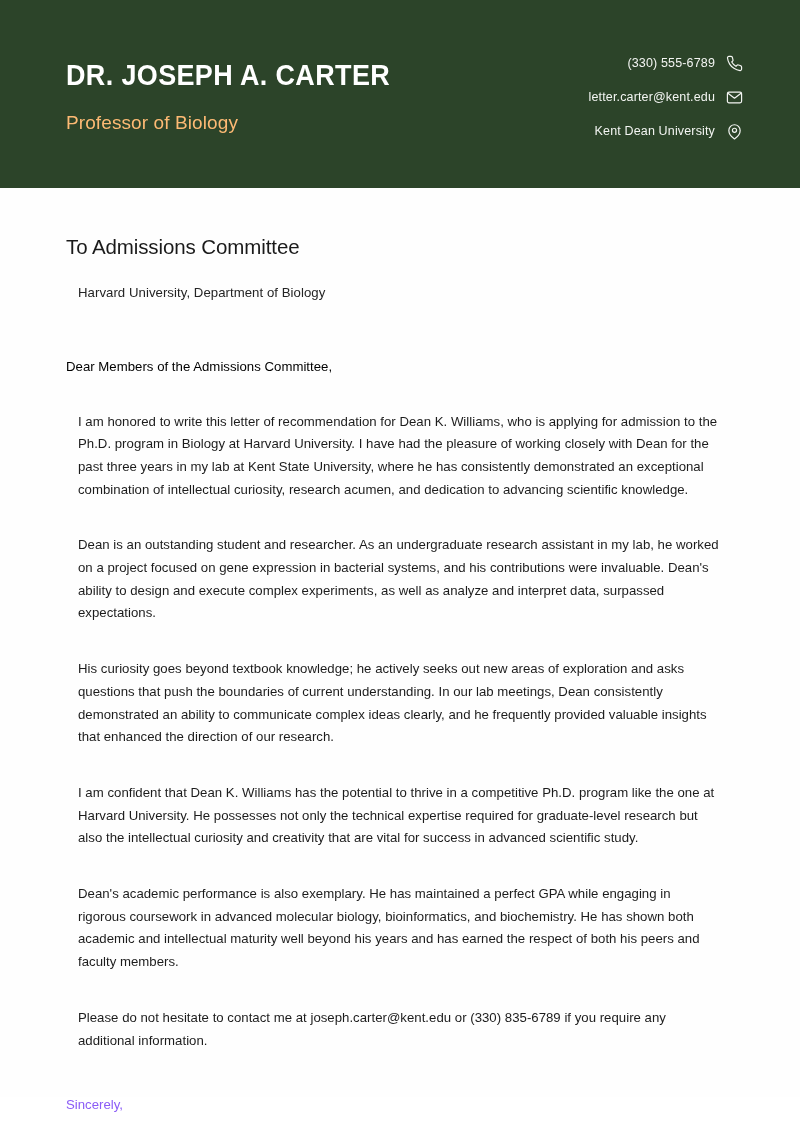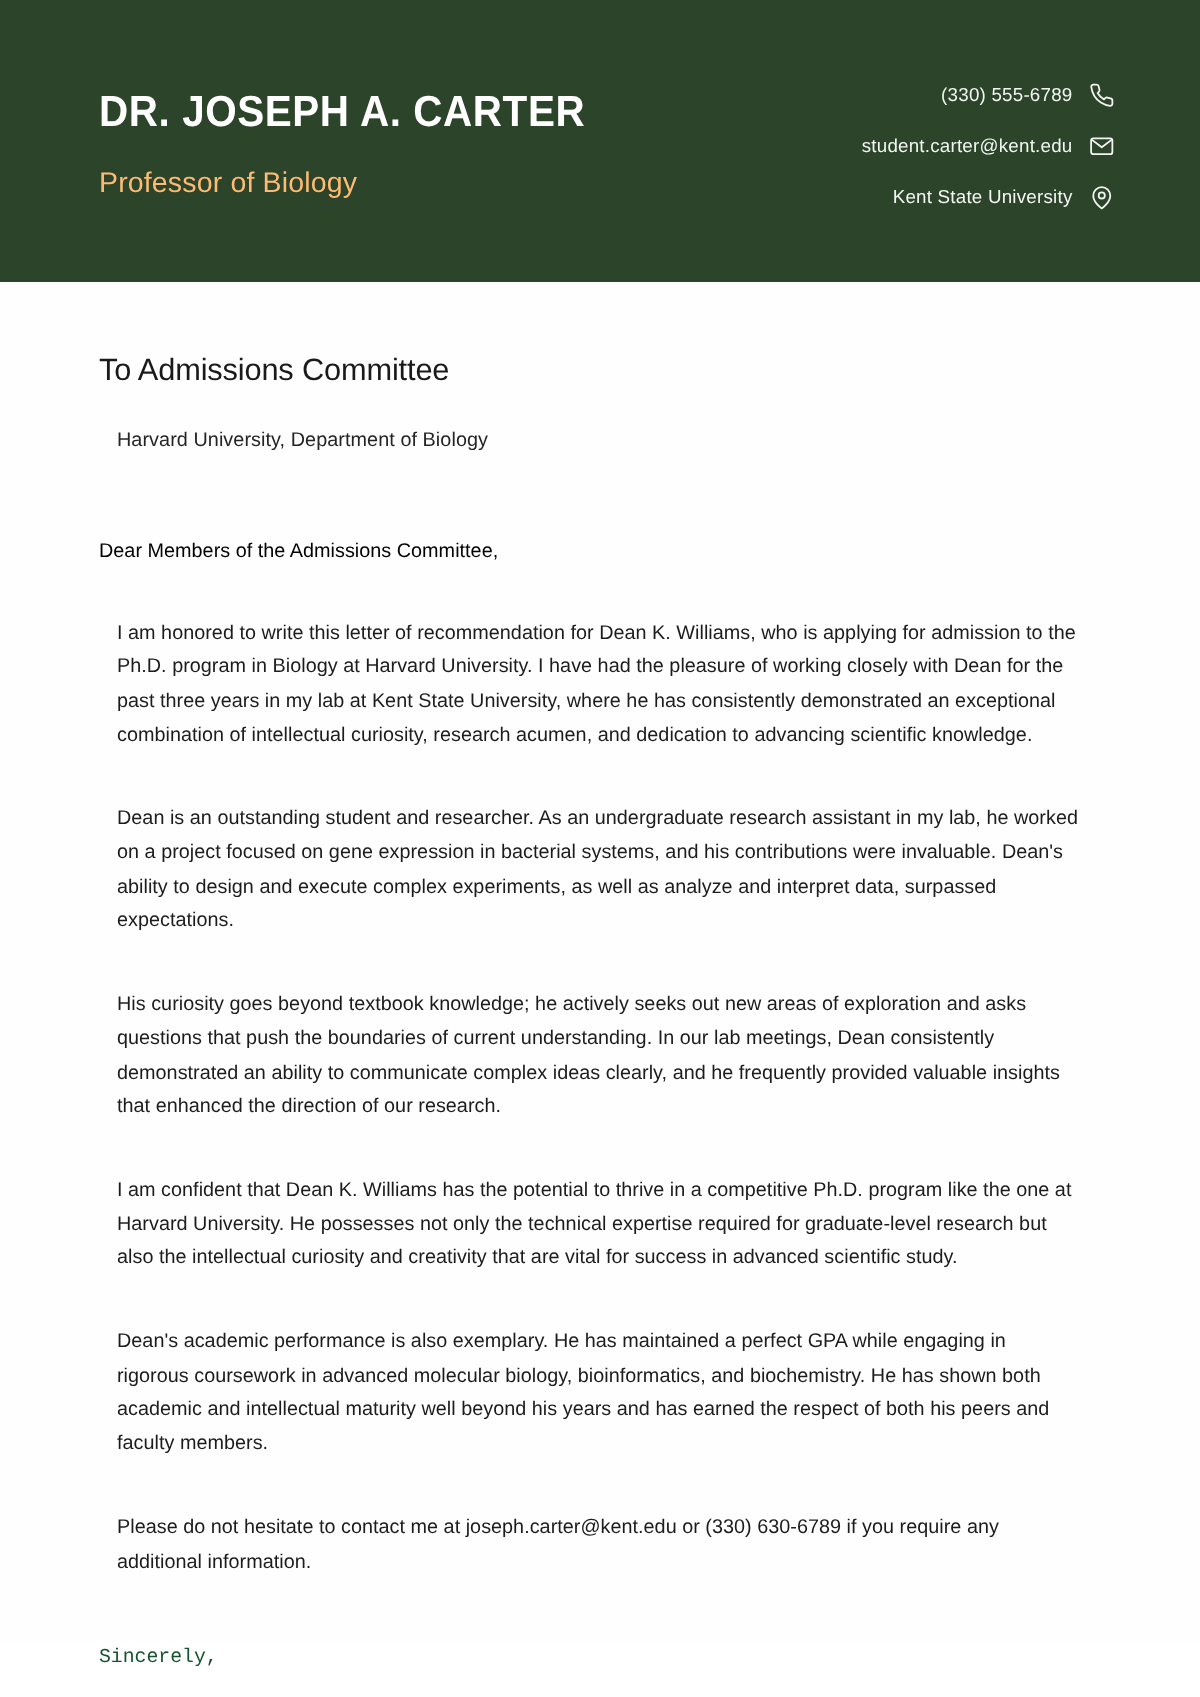--- a/index.html
+++ b/index.html
@@ -154,23 +154,23 @@
     font-size: 13.2px;
     color: #1c1c1c;
     margin: 12px;
     padding-top: 21px;
     line-height: 1.72;
     letter-spacing: 0.02px;
     text-align: left;
   }
 
   .closing {
-    font-family: Liberation Mono, monospace;
-    font-size: 13.2px;
-    color: #14532d;
+    font-family: Liberation Sans, sans-serif;
+    font-size: 13.2px;
+    color: #8b5cf6;
     margin: 0;
     padding-top: 30px;
     line-height: 1.65;
   }
 
   .signature {
     font-family: "Liberation Sans", sans-serif;
     font-size: 13.2px;
     color: #1c1c1c;
     margin: 0;
@@ -195,31 +195,31 @@
       <div class="contact-row">
         <span class="contact-text">(330) 555-6789</span>
         <span class="contact-icon">
           <svg width="17" height="17" viewBox="0 0 24 24" fill="none" stroke="#f3f5f2" stroke-width="1.7" stroke-linecap="round" stroke-linejoin="round">
             <path d="M22 16.92v3a2 2 0 0 1-2.18 2 19.79 19.79 0 0 1-8.63-3.07 19.5 19.5 0 0 1-6-6A19.79 19.79 0 0 1 2.12 4.18 2 2 0 0 1 4.11 2h3a2 2 0 0 1 2 1.72c.127.96.361 1.903.7 2.81a2 2 0 0 1-.45 2.11L8.09 9.91a16 16 0 0 0 6 6l1.27-1.27a2 2 0 0 1 2.11-.45c.907.339 1.85.573 2.81.7A2 2 0 0 1 22 16.92z"></path>
           </svg>
         </span>
       </div>
 
       <div class="contact-row">
-        <span class="contact-text">student.carter@kent.edu</span>
+        <span class="contact-text">letter.carter@kent.edu</span>
         <span class="contact-icon">
           <svg width="17" height="17" viewBox="0 0 24 24" fill="none" stroke="#f3f5f2" stroke-width="1.7" stroke-linecap="round" stroke-linejoin="round">
             <rect x="2" y="4.5" width="20" height="15" rx="2.2"></rect>
             <path d="M2.8 6l9.2 7 9.2-7"></path>
           </svg>
         </span>
       </div>
 
       <div class="contact-row">
-        <span class="contact-text">Kent State University</span>
+        <span class="contact-text">Kent Dean University</span>
         <span class="contact-icon">
           <svg width="17" height="17" viewBox="0 0 24 24" fill="none" stroke="#f3f5f2" stroke-width="1.7" stroke-linecap="round" stroke-linejoin="round">
             <path d="M20 10.5c0 6.5-8 12-8 12s-8-5.5-8-12a8 8 0 0 1 16 0z"></path>
             <circle cx="12" cy="10.3" r="2.9"></circle>
           </svg>
         </span>
       </div>
 
     </div>
   </div>
@@ -238,21 +238,21 @@
       <p class="para">I am honored to write this letter of recommendation for Dean K. Williams, who is applying for admission to the Ph.D. program in Biology at Harvard University. I have had the pleasure of working closely with Dean for the past three years in my lab at Kent State University, where he has consistently demonstrated an exceptional combination of intellectual curiosity, research acumen, and dedication to advancing scientific knowledge.</p>
 
       <p class="para">Dean is an outstanding student and researcher. As an undergraduate research assistant in my lab, he worked on a project focused on gene expression in bacterial systems, and his contributions were invaluable. Dean's ability to design and execute complex experiments, as well as analyze and interpret data, surpassed expectations.</p>
 
       <p class="para">His curiosity goes beyond textbook knowledge; he actively seeks out new areas of exploration and asks questions that push the boundaries of current understanding. In our lab meetings, Dean consistently demonstrated an ability to communicate complex ideas clearly, and he frequently provided valuable insights that enhanced the direction of our research.</p>
 
       <p class="para">I am confident that Dean K. Williams has the potential to thrive in a competitive Ph.D. program like the one at Harvard University. He possesses not only the technical expertise required for graduate-level research but also the intellectual curiosity and creativity that are vital for success in advanced scientific study.</p>
 
       <p class="para">Dean's academic performance is also exemplary. He has maintained a perfect GPA while engaging in rigorous coursework in advanced molecular biology, bioinformatics, and biochemistry. He has shown both academic and intellectual maturity well beyond his years and has earned the respect of both his peers and faculty members.</p>
 
-      <p class="para">Please do not hesitate to contact me at joseph.carter@kent.edu or (330) 630-6789 if you require any additional information.</p>
+      <p class="para">Please do not hesitate to contact me at joseph.carter@kent.edu or (330) 835-6789 if you require any additional information.</p>
 
       <p class="closing">Sincerely,</p>
 
       <p class="signature">Dr. Joseph A. Carter</p>
 
     </div>
   </div>
 
 </div>
 

